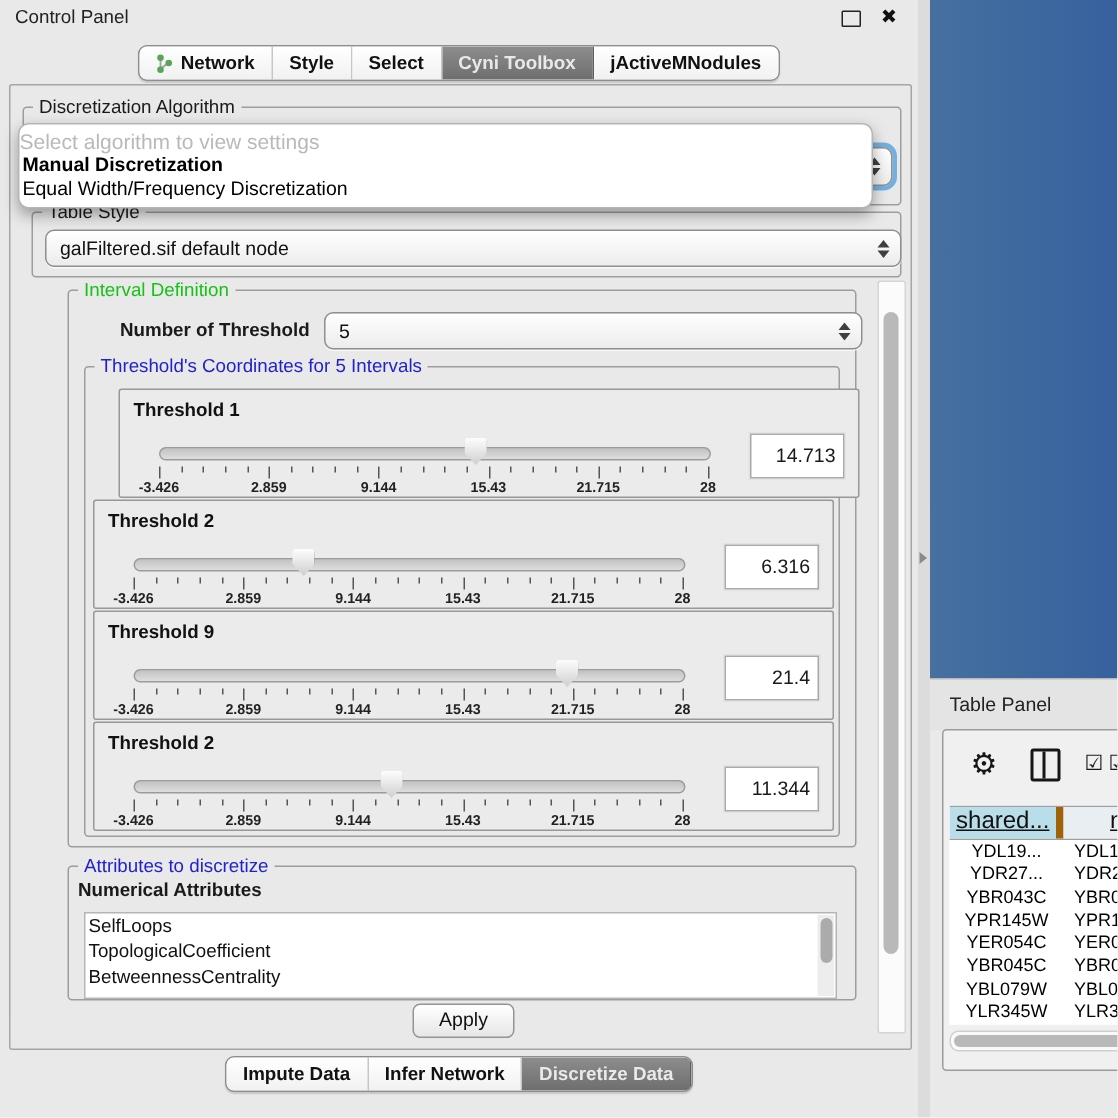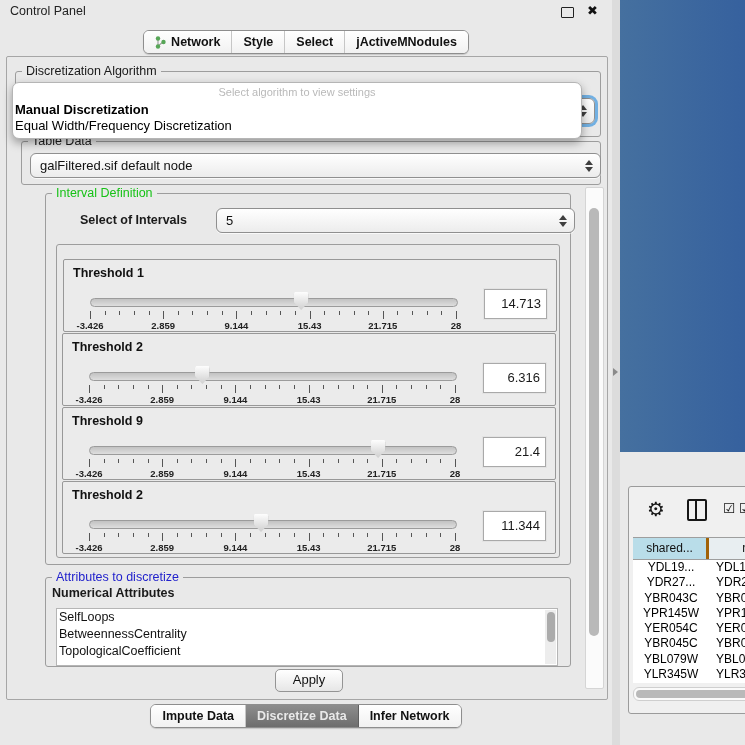--- a/index.html
+++ b/index.html
@@ -25,21 +25,21 @@
   .blue-label{color:#2222cc;}
   .combo{position:absolute;background:linear-gradient(#ffffff,#ececec);border:1px solid #8f8f8f;border-radius:6px;
          font-size:13px;line-height:23px;padding-left:9px;color:#111;box-shadow:0 1px 0 rgba(255,255,255,.7);}
   .spinner{position:absolute;right:7px;top:50%;width:9px;height:12px;transform:translateY(-50%);}
   .spinner .up{position:absolute;left:1px;top:0;width:0;height:0;border-left:4px solid transparent;border-right:4px solid transparent;border-bottom:5px solid #3f3f3f;}
   .spinner .dn{position:absolute;left:1px;bottom:0;width:0;height:0;border-left:4px solid transparent;border-right:4px solid transparent;border-top:5px solid #3f3f3f;}
   .focus-ring{box-shadow:0 0 0 3px #72b0e2;}
   
   #algo-popup{position:absolute;left:12px;top:82px;width:568px;height:55px;background:#fff;border:1px solid #b5b5b5;
               border-radius:7px;box-shadow:0 4px 10px rgba(0,0,0,.35);z-index:60;}
-  #algo-popup .hint{position:absolute;top:3px;left:0;right:0;text-align:center;font-size:11px;color:#b9b9b9;}
+  #algo-popup .hint{position:absolute;top:3px;left:0;right:0;font-size:14px;color:#b9b9b9;}
   #algo-popup .opt{position:absolute;left:2px;font-size:13px;color:#000;white-space:nowrap;}
   #algo-popup .opt0{top:19px;font-weight:bold;}
   #algo-popup .opt1{top:35px;}
   
   .thr-box{position:absolute;left:60px;width:492px;height:71px;border:1px solid #989898;border-radius:2px;background:#ebebeb;}
   .thr-label{position:absolute;left:9px;top:6px;font-size:12.5px;font-weight:bold;color:#111;}
   .slider-area{position:absolute;left:26px;top:33px;width:366px;height:34px;}
   .track{position:absolute;left:0;top:5px;width:100%;height:7px;border:1px solid #9b9b9b;border-radius:5px;
          background:linear-gradient(#c2c2c2,#dedede);}
   .thumb{position:absolute;top:-1px;width:15px;height:18px;transform:translateX(-50%);
@@ -70,21 +70,21 @@
   #tp-strip{position:absolute;left:620px;top:452px;width:125px;height:34px;background:#e4e4e4;border-top:1px solid #b9b9b9;}
   #tp-strip .tp-title{position:absolute;left:13px;top:9px;font-size:13px;color:#222;}
   #tp-box{position:absolute;left:628px;top:486px;width:130px;height:226px;background:#f0f0f0;border:1px solid #9b9b9b;border-radius:3px;}
   .tp-toolbar{position:absolute;left:0;top:0;right:0;height:46px;}
   .gear-glyph{position:absolute;left:18px;top:10px;font-size:20px;color:#161616;}
   .cols-glyph{position:absolute;left:58px;top:12px;width:16px;height:18px;border:2px solid #161616;border-radius:2px;}
   .cols-glyph::after{content:"";position:absolute;left:6px;top:0;bottom:0;width:2px;background:#161616;}
   .check-glyph{position:absolute;top:13px;font-size:14px;color:#161616;}
   .tp-table{position:absolute;left:4px;top:50px;width:152px;height:146px;overflow:hidden;background:#fff;}
   .tp-head{display:flex;height:21px;border-top:1px solid #9e9e9e;border-bottom:1px solid #9e9e9e;}
-  .tp-head .hc{width:76px;font-size:12px;line-height:20px;text-align:center;color:#111;border-right:3px solid #a16207;box-sizing:border-box;}
+  .tp-head .hc{width:76px;font-size:16px;line-height:20px;text-align:center;color:#111;border-right:5px solid #a16207;box-sizing:border-box;text-decoration:underline;}
   .hc.sel{background:#b9dde9;}
   .hc.plain{background:#e8eef1;}
   .tp-row{display:flex;height:15.3px;background:#fff;}
   .tp-row .c{width:76px;font-size:12px;line-height:15px;box-sizing:border-box;color:#000;white-space:nowrap;overflow:hidden;}
   .tp-row .c0{text-align:center;}
   .tp-row .c1{padding-left:7px;}
   .hscroll{position:absolute;left:4px;top:200px;width:130px;height:12px;background:#fafafa;border:1px solid #cfcfcf;border-radius:6px;}
   .hscroll .hthumb{position:absolute;left:2px;top:1.5px;width:118px;height:8px;background:#b9b9b9;border-radius:5px;}
 </style>
 </head>
@@ -110,63 +110,67 @@
             <circle cx="8.5" cy="6" r="2.2" fill="#57a657"></circle>
           </svg>
           <span>Network</span>
         </div>
         <div class="tab">
             <span>Style</span>
           </div>
         <div class="tab">
             <span>Select</span>
           </div>
+        <div class="tab selected">
+            <span>Cyni Toolbox</span>
+          </div>
         <div class="tab">
             <span>jActiveMNodules</span>
           </div>
       </div>
     </div>
 
     <div class="main-panel">
 
       <div class="group" style="left:8px;top:14px;width:584px;height:64px;">
         <span class="group-label">Discretization Algorithm</span>
         <div class="combo focus-ring" style="left:8px;top:26px;width:560px;height:24px;">
           <div class="spinner">
               <div class="up"></div>
               <div class="dn"></div>
             </div>
         </div>
       </div>
 
       <div class="group" style="left:14px;top:84px;width:578px;height:42px;">
-        <span class="group-label">Table Data</span>
+        <span class="group-label">Table Style</span>
         <div class="combo" style="left:8px;top:11px;width:560px;height:23px;">
           <span>galFiltered.sif default node</span>
           <div class="spinner">
               <div class="up"></div>
               <div class="dn"></div>
             </div>
         </div>
       </div>
 
       <div class="group" style="left:38px;top:136px;width:524px;height:370px;">
         <span class="group-label green-label">Interval Definition</span>
-        <span style="position:absolute;left:34px;top:19px;font-size:12.5px;font-weight:bold;">Select of Intervals</span>
+        <span style="position:absolute;left:34px;top:19px;font-size:12.5px;font-weight:bold;">Number of Threshold</span>
         <div class="combo" style="left:170px;top:14px;width:348px;height:23px;">
           <span>5</span>
           <div class="spinner">
               <div class="up"></div>
               <div class="dn"></div>
             </div>
         </div>
 
         <div class="group" style="left:10px;top:50px;width:502px;height:312px;">
-
-          <div class="thr-box" style="left:6px;top:14px;">
+          <span class="group-label blue-label">Threshold's Coordinates for 5 Intervals</span>
+
+          <div class="thr-box" style="left:22px;top:14px;">
             <span class="thr-label">Threshold 1</span>
             <div class="slider-area">
               <div class="track"></div>
               <div class="thumb" style="left: 57.7%;"></div>
               <div class="ticks">
                   <div class="tick" style="left: 0%; height: 8px;"></div>
                   <div class="tick" style="left: 4%; height: 4px;"></div>
                   <div class="tick" style="left: 8%; height: 4px;"></div>
                   <div class="tick" style="left: 12%; height: 4px;"></div>
                   <div class="tick" style="left: 16%; height: 4px;"></div>
@@ -339,22 +343,22 @@
             <div class="value-box">11.344</div>
           </div>
         </div>
       </div>
 
       <div class="group" style="left:38px;top:520px;width:524px;height:88px;text-decoration:underline;">
         <span class="group-label blue-label">Attributes to discretize</span>
         <span style="position:absolute;left:6px;top:8px;font-size:12.5px;font-weight:bold;">Numerical Attributes</span>
         <div id="attr-list">
           <div class="item">SelfLoops</div>
+          <div class="item">TopologicalCoefficient</div>
           <div class="item">BetweennessCentrality</div>
-          <div class="item">TopologicalCoefficient</div>
           <div class="vscroll-mini">
               <div class="vthumb"></div>
             </div>
         </div>
       </div>
 
       <div class="apply-btn">Apply</div>
 
       <div class="vscroll-main" style="top:130px;height:500px;">
           <div class="vthumb"></div>
@@ -365,38 +369,41 @@
       <div class="hint">Select algorithm to view settings</div>
       <div class="opt opt0">Manual Discretization</div>
       <div class="opt opt1">Equal Width/Frequency Discretization</div>
     </div>
 
     <div class="bottom-tabbar">
       <div class="seg">
         <div class="tab">
             <span>Impute Data</span>
           </div>
+        <div class="tab">
+            <span>Infer Network</span>
+          </div>
         <div class="tab selected">
             <span>Discretize Data</span>
-          </div>
-        <div class="tab">
-            <span>Infer Network</span>
           </div>
       </div>
     </div>
   </div>
 
   <div id="divider">
       <div class="handle"></div>
     </div>
 
   <div id="net-frame">
     
   </div>
 
+  <div id="tp-strip">
+    <span class="tp-title">Table Panel</span>
+  </div>
 
   <div id="tp-box">
     <div class="tp-toolbar">
       <span class="gear-glyph">⚙</span>
       <span class="cols-glyph"></span>
       <span class="check-glyph" style="left:94px;">☑</span>
       <span class="check-glyph" style="left:110px;">☑</span>
     </div>
     <div class="tp-table">
       <div class="tp-head">

